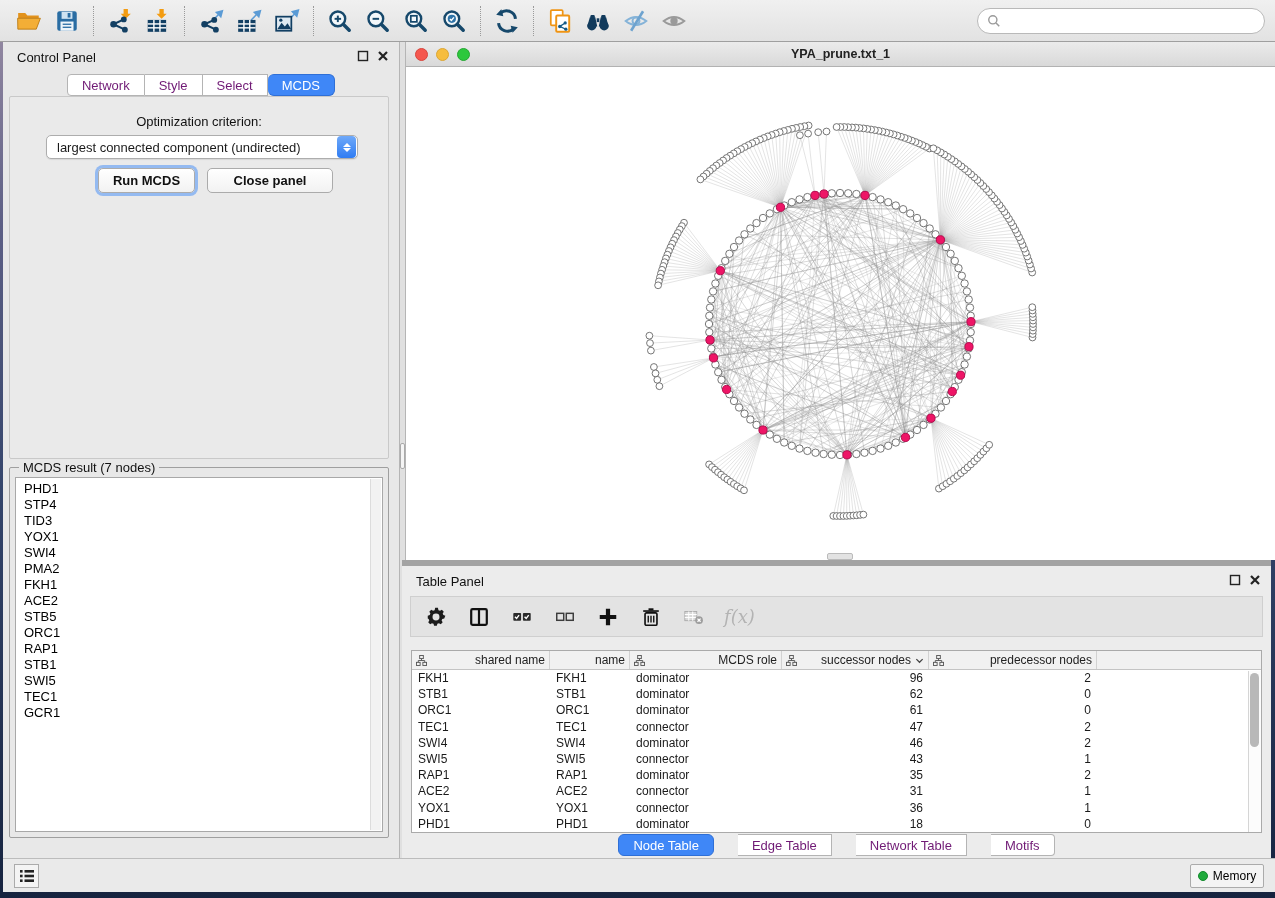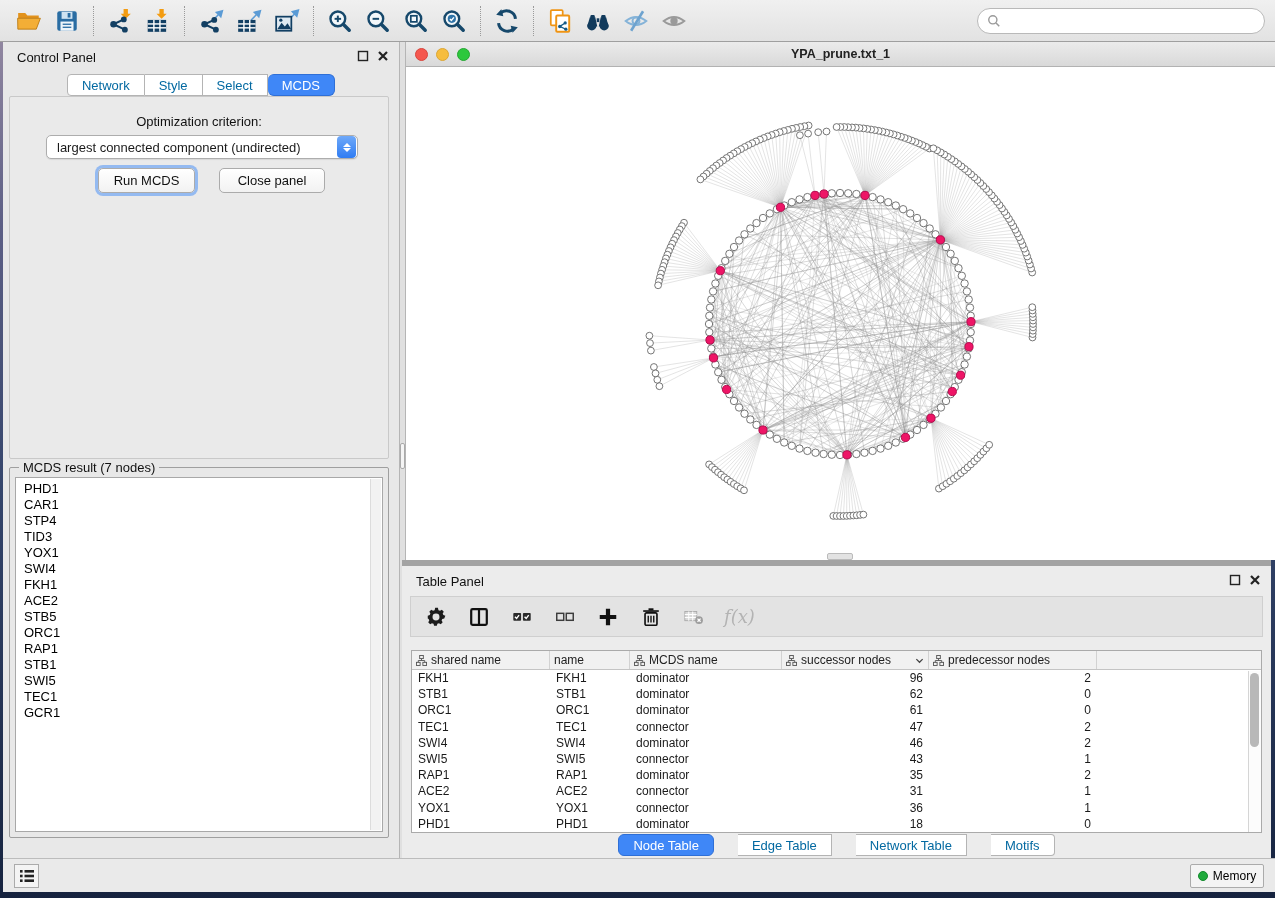--- a/index.html
+++ b/index.html
@@ -17,35 +17,35 @@
   .tbtn svg{width:26px;height:26px;}
   .tsep{width:1px;height:30px;border-left:1px dotted #9a9a9a;margin:0 7px;}
   #search-box{margin-left:auto;width:288px;height:26px;background:#fff;border:1px solid #b9b9b9;border-radius:13px;display:flex;align-items:center;padding:0 9px;}
   #search-box input{border:none;outline:none;flex:1;font-size:13px;background:transparent;margin-left:6px;font-family:"Liberation Sans",sans-serif;}
   
   #control-panel{position:absolute;left:3px;top:42px;width:397px;height:816px;background:#e8e8e8;border-right:1px solid #b5b5b5;}
   .panel-title{position:absolute;left:14px;top:8px;font-size:13px;color:#111;}
   .win-icons{position:absolute;right:10px;top:8px;display:flex;gap:8px;}
   .win-icons svg{width:12px;height:12px;cursor:pointer;}
   .seg-tabs{position:absolute;top:32px;left:0;right:0;display:flex;justify-content:center;z-index:3;}
-  .seg-tab{height:22px;padding:0 14px;background:#fff;border:1px solid #b4b4b4;border-left:none;font-size:13px;display:flex;align-items:center;cursor:pointer;color:#0369a1;}
+  .seg-tab{height:22px;padding:0 14px;background:#fff;border:1px solid #b4b4b4;border-left:none;font-size:13px;display:flex;align-items:center;cursor:pointer;color:#701a75;}
   .seg-tab:first-child{border-left:1px solid #b4b4b4;border-radius:4px 0 0 4px;}
   .seg-tab:last-child{border-radius:0 4px 4px 0;}
   .seg-tab.sel{background:#3f87f7;color:#fff;border-color:#2f6fd6;border-radius:6px;}
   #tab-content{position:absolute;left:6px;top:54px;width:380px;height:363px;background:#eaeaea;border:1px solid #c9c9c9;border-radius:2px;}
   #opt-label{position:absolute;top:17px;width:100%;text-align:center;font-size:13px;color:#111;}
   #criterion{position:absolute;left:36px;top:38px;width:312px;height:24px;background:#fff;border:1px solid #adadad;border-radius:5px;display:flex;align-items:center;cursor:pointer;box-shadow:0 1px 1px rgba(0,0,0,.08);}
   #criterion .val{flex:1;padding-left:10px;font-size:13px;white-space:nowrap;overflow:hidden;}
   #criterion .spin{width:19px;height:22px;border-radius:4px;margin-right:1px;background:linear-gradient(#6fa9f9,#2f7cf3);display:flex;flex-direction:column;align-items:center;justify-content:center;gap:1px;}
   #criterion .spin i{width:0;height:0;border-left:4px solid transparent;border-right:4px solid transparent;}
   #criterion .spin i.up{border-bottom:4px solid #fff;}
   #criterion .spin i.dn{border-top:4px solid #fff;}
-  .cbtn{position:absolute;top:71px;height:25px;background:linear-gradient(#ffffff,#f2f2f2);border:1px solid #ababab;border-radius:5px;font-size:13px;font-family:"Liberation Sans",sans-serif;cursor:pointer;color:#111;}
+  .cbtn{position:absolute;top:71px;height:25px;background:linear-gradient(#ffffff,#f2f2f2);border:1px solid #ababab;border-radius:5px;font-size:13px;font-family:"Liberation Sans",sans-serif;cursor:pointer;color:#111;font-weight:bold;}
   #run-btn{left:88px;width:97px;box-shadow:0 0 0 3px rgba(77,145,245,.55);}
-  #close-btn{left:209px;width:106px;}
+  #close-btn{left:197px;width:126px;}
   #mcds-fieldset{position:absolute;left:6px;top:425px;width:380px;height:371px;border:1px solid #9f9f9f;border-radius:2px;}
   #mcds-legend{position:absolute;top:-8px;left:9px;background:#e8e8e8;padding:0 4px;font-size:13px;color:#111;}
   #mcds-list{position:absolute;left:5px;right:5px;top:9px;bottom:5px;background:#fff;border:1px solid #a8a8a8;overflow:hidden;padding:3px 0 0 8px;}
   #mcds-list .scrolltrack{position:absolute;top:1px;bottom:1px;right:1px;width:11px;background:#f2f2f2;border-left:1px solid #dcdcdc;}
   .mcds-item{font-size:13px;line-height:16px;color:#000;}
   
   #v-splitter{position:absolute;left:400px;top:42px;width:6px;height:816px;background:#e0e0e0;border-right:1px solid #b5b5b5;}
   #v-splitter .grip{position:absolute;left:0px;top:401px;width:5px;height:26px;background:#f5f5f5;border:1px solid #aaa;border-radius:2px;}
   
   #network-window{position:absolute;left:406px;top:42px;width:869px;height:518px;background:#fff;}
@@ -57,21 +57,21 @@
   #h-splitter-grip{position:absolute;bottom:0px;left:421px;width:26px;height:7px;background:#e3e3e3;border:1px solid #bbb;border-radius:2px;}
   
   #table-panel{position:absolute;left:402px;top:560px;width:869px;height:298px;background:#ececec;border-top:6px solid #a3a3a3;}
   #tp-toolbar{position:absolute;left:8px;right:8px;top:30px;height:41px;background:#e3e3e3;border:1px solid #cfcfcf;display:flex;align-items:center;padding-left:12px;gap:17px;}
   .tpbtn{width:26px;height:26px;border:none;background:transparent;display:flex;align-items:center;justify-content:center;cursor:pointer;}
   .tpbtn svg{width:22px;height:22px;}
   .fx{font-family:"DejaVu Serif",serif;font-style:italic;font-size:18px;color:#b3b3b3;}
   #tbl{position:absolute;left:9px;right:9px;top:84px;bottom:25px;background:#fff;border:1px solid #aaa;overflow:hidden;}
   #tbl-header{display:flex;height:19px;background:#f1f1f1;border-bottom:1px solid #c4c4c4;}
   .th{display:flex;align-items:center;border-right:1px solid #d2d2d2;font-size:12px;color:#222;position:relative;}
-  .th .lbl{flex:1;text-align:left;padding:0 4px;white-space:nowrap;overflow:hidden;}
+  .th .lbl{flex:1;text-align:right;padding:0 4px;white-space:nowrap;overflow:hidden;}
   .th svg.tree{width:11px;height:11px;margin-left:4px;flex:none;}
   .th svg.chev{width:9px;height:9px;margin-right:4px;flex:none;}
   .tr{display:flex;height:16.2px;font-size:12px;}
   .td{padding:0 6px;white-space:nowrap;overflow:hidden;display:flex;align-items:center;}
   .td.num{justify-content:flex-end;}
   #tbl-scroll{position:absolute;top:20px;right:0;bottom:0;width:13px;background:#fcfcfc;border-left:1px solid #d5d5d5;}
   #tbl-thumb{position:absolute;top:2px;right:2px;width:9px;height:74px;background:#b8b8b8;border-radius:5px;}
   #tp-tabs{position:absolute;left:0;right:0;bottom:2px;height:22px;display:flex;justify-content:center;gap:24px;}
   
   #status-bar{position:absolute;left:3px;right:0;bottom:6px;height:34px;background:#eaeaea;border-top:1px solid #bcbcbc;}
@@ -270,25 +270,25 @@
     </div>
     <div id="opt-label">Optimization criterion:</div>
     <button class="cbtn" id="run-btn">Run MCDS</button>
     <button class="cbtn" id="close-btn">Close panel</button>
   </div>
   <div id="mcds-fieldset">
     <div id="mcds-legend">MCDS result (7 nodes)</div>
     <div id="mcds-list">
       <div class="scrolltrack"></div>
     <div class="mcds-item">PHD1</div>
-        <div class="mcds-item">CAR1</div>
         <div class="mcds-item">STP4</div>
         <div class="mcds-item">TID3</div>
         <div class="mcds-item">YOX1</div>
         <div class="mcds-item">SWI4</div>
+        <div class="mcds-item">PMA2</div>
         <div class="mcds-item">FKH1</div>
         <div class="mcds-item">ACE2</div>
         <div class="mcds-item">STB5</div>
         <div class="mcds-item">ORC1</div>
         <div class="mcds-item">RAP1</div>
         <div class="mcds-item">STB1</div>
         <div class="mcds-item">SWI5</div>
         <div class="mcds-item">TEC1</div>
         <div class="mcds-item">GCR1</div>
       </div>
@@ -1215,21 +1215,21 @@
         <div class="th" style="width: 80px; flex: 0 0 auto;">
           <span class="lbl">name</span>
         </div>
         <div class="th" style="width: 152px; flex: 0 0 auto;">
           <svg class="tree" viewBox="0 0 12 12">
             <rect x="4" y="0.5" width="4" height="3.4" fill="none" stroke="#555" stroke-width="1"></rect>
             <rect x="0.5" y="8" width="4" height="3.4" fill="none" stroke="#555" stroke-width="1"></rect>
             <rect x="7.5" y="8" width="4" height="3.4" fill="none" stroke="#555" stroke-width="1"></rect>
             <path d="M6 4v2M2.5 8V6h7v2" fill="none" stroke="#555" stroke-width="1"></path>
           </svg>
-          <span class="lbl">MCDS name</span>
+          <span class="lbl">MCDS role</span>
         </div>
         <div class="th" style="width: 147px; flex: 0 0 auto;">
           <svg class="tree" viewBox="0 0 12 12">
             <rect x="4" y="0.5" width="4" height="3.4" fill="none" stroke="#555" stroke-width="1"></rect>
             <rect x="0.5" y="8" width="4" height="3.4" fill="none" stroke="#555" stroke-width="1"></rect>
             <rect x="7.5" y="8" width="4" height="3.4" fill="none" stroke="#555" stroke-width="1"></rect>
             <path d="M6 4v2M2.5 8V6h7v2" fill="none" stroke="#555" stroke-width="1"></path>
           </svg>
           <span class="lbl">successor nodes</span>
           <svg class="chev" viewBox="0 0 10 10">

